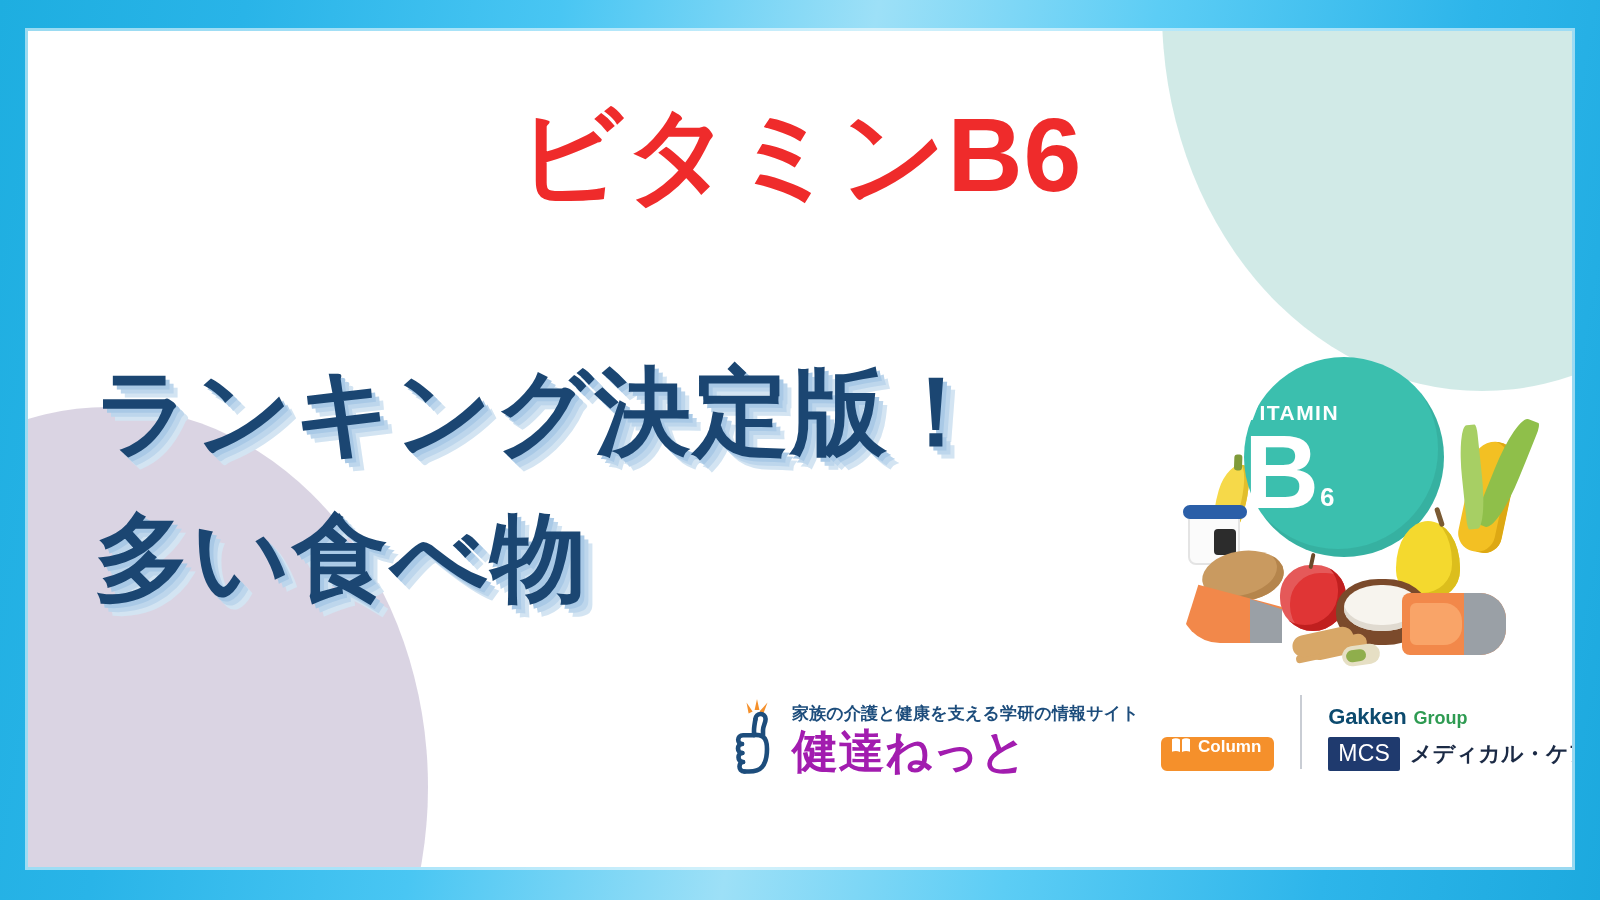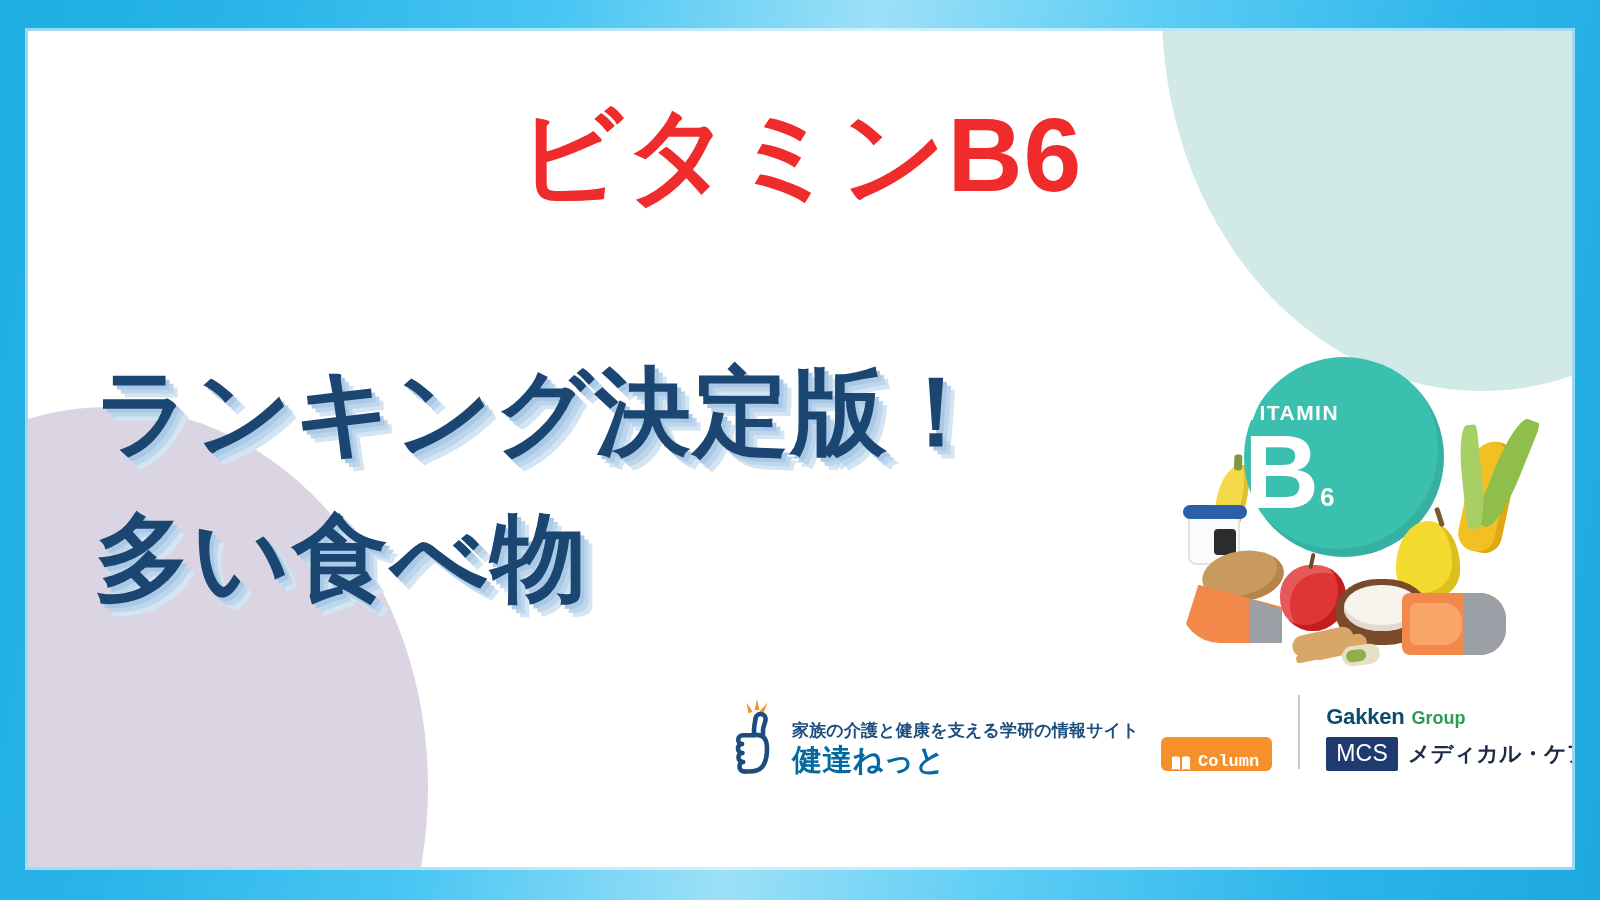--- a/index.html
+++ b/index.html
@@ -238,30 +238,30 @@
 
   .thumb-icon { position:relative; width:48px; height:78px; flex:0 0 auto; }
   .thumb-icon svg { display:block; }
 
   .brand-text { display:flex; flex-direction:column; }
   .brand-tagline {
     color:#1D4D7C; font-size:17px; font-weight:700;
     letter-spacing:.01em; margin-bottom:2px; white-space:nowrap;
   }
   .brand-name {
-    color:#0369a1; font-size:30px; font-weight:700;
+    color:#a21caf; font-size:46px; font-weight:700;
     letter-spacing:.01em; line-height:1.05; white-space:nowrap;
   }
   .column-badge {
     background:#F5902B; color:#ffffff;
     border-radius:6px;
     height:34px; padding:0 13px 0 10px;
-    display:flex; align-items:flex-end; gap:7px;
+    display:flex; align-items:flex-start; gap:7px;
     font-size:17px; font-weight:700;
-    margin-bottom:4px; white-space:nowrap;font-family:Liberation Mono, monospace;
+    margin-bottom:4px; white-space:nowrap;
   }
   .book-icon { width:20px; height:16px; flex:0 0 auto; }
 
   .divider {
     width:2px; height:74px; background:#C9CDD4;
     margin:0 4px 6px 4px;
   }
 
   .gakken-block { display:flex; flex-direction:column; gap:7px; margin-bottom:4px; }
   .gakken-line { display:flex; align-items:baseline; gap:7px; white-space:nowrap; }

